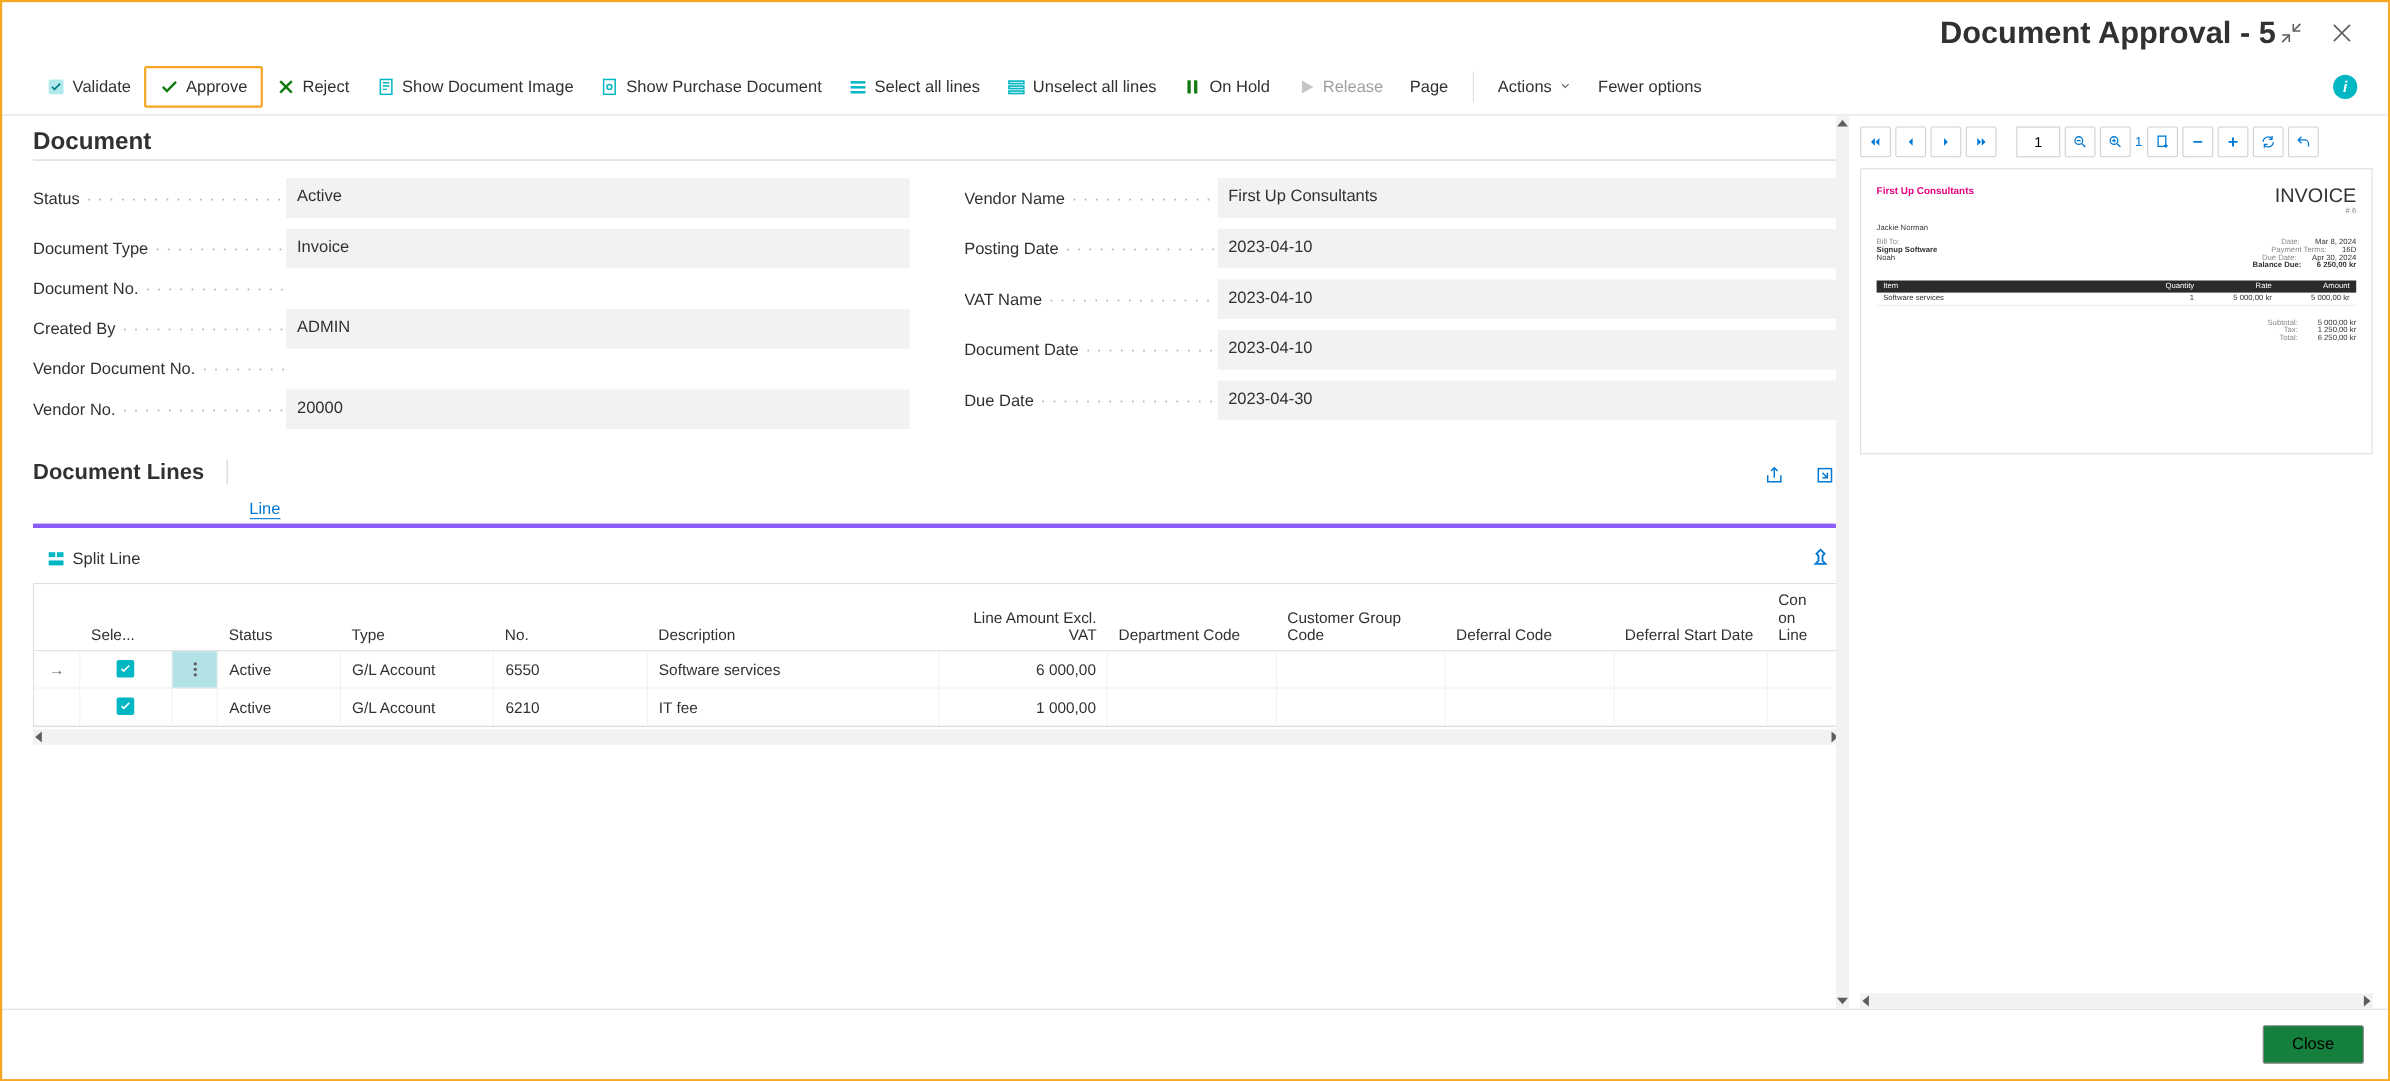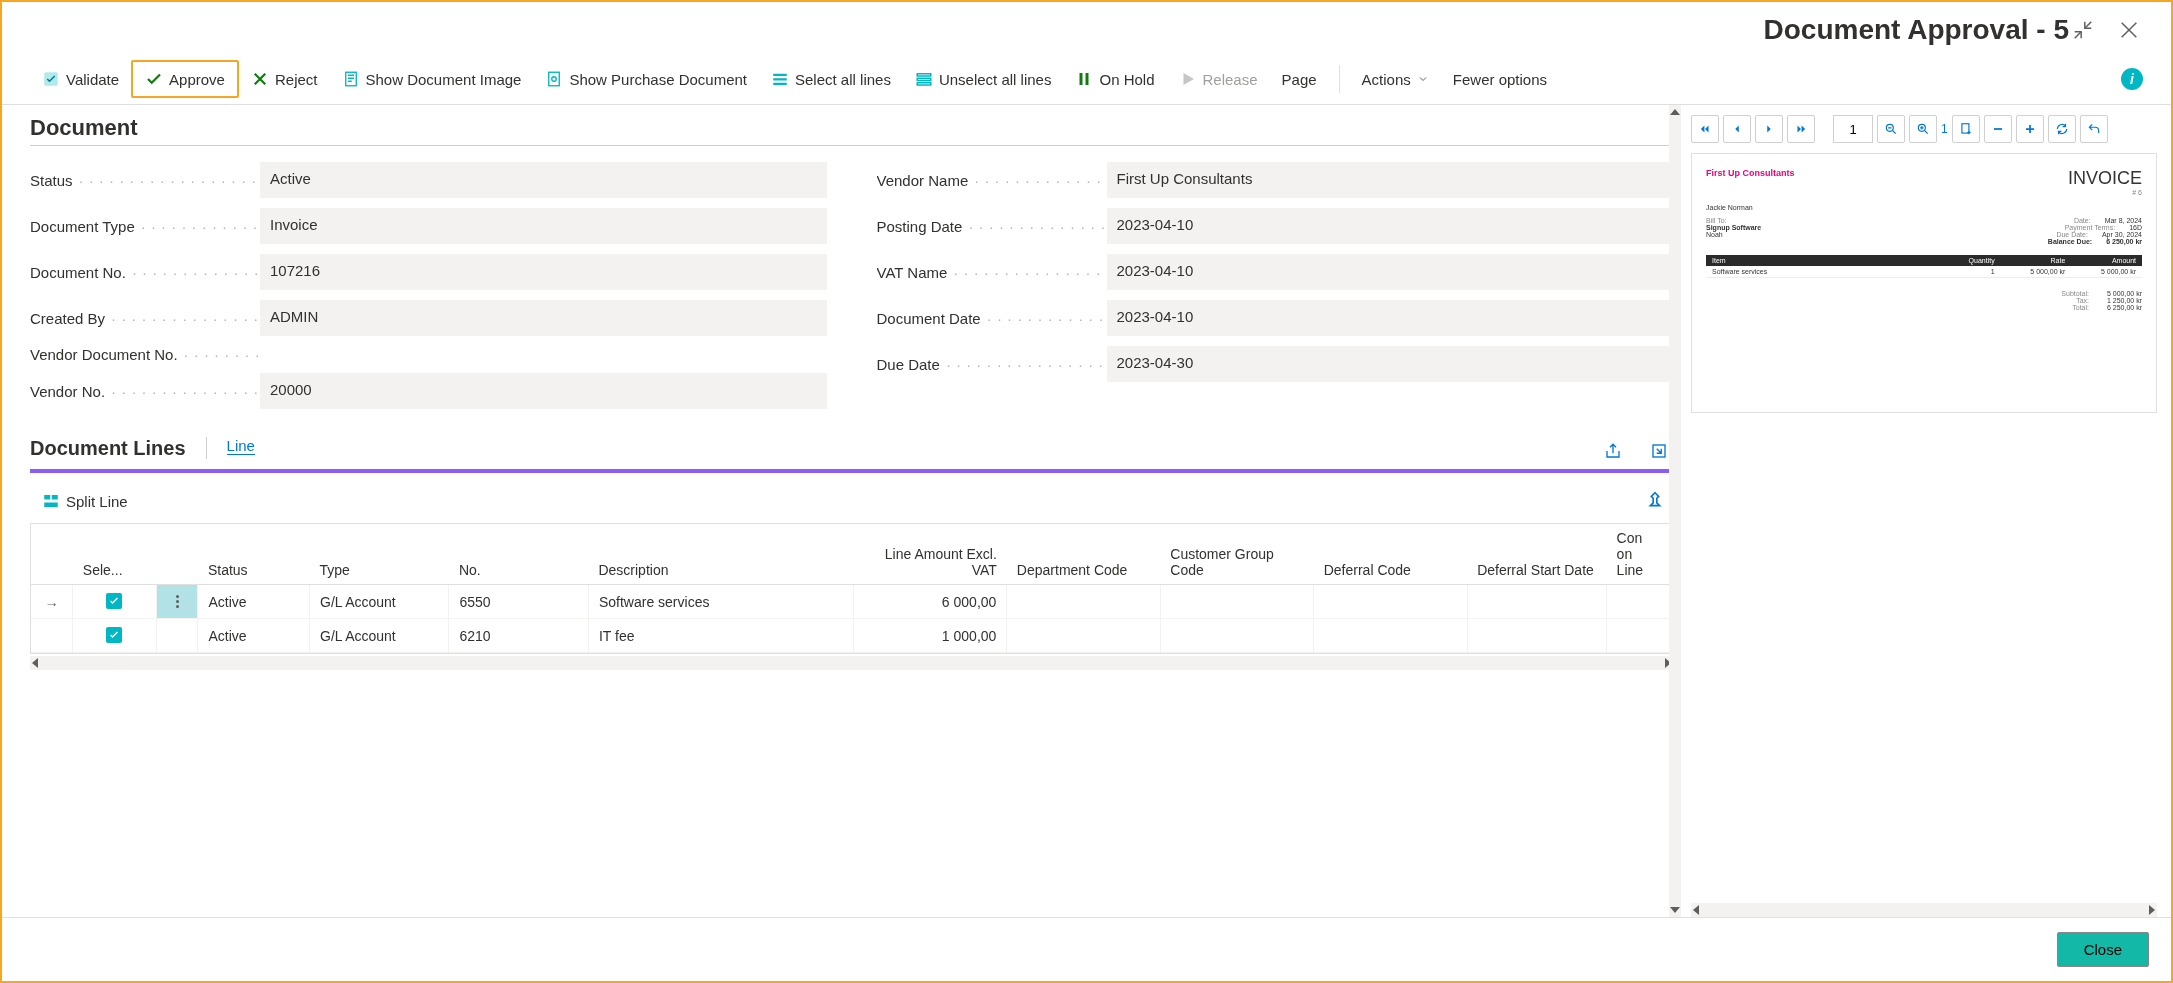--- a/index.html
+++ b/index.html
@@ -22,21 +22,21 @@
 .section-heading { font-size: 22px; font-weight: 600; border-bottom: 1px solid #cfcfcf; padding-bottom: 4px; margin-bottom: 16px; }
 .fields-grid { display: flex; gap: 50px; margin-bottom: 28px; }
 .fields-col { flex: 1; display: flex; flex-direction: column; gap: 10px; }
 .field-row { display: flex; align-items: center; }
 .field-label { width: 230px; font-size: 15px; color: #323130; position: relative; overflow: hidden; white-space: nowrap; }
 .field-label::after { content: "· · · · · · · · · · · · · · · · · · · · · · · · · · · · · · · · · · · · · · · · · ·"; color:#b5b3b1;letter-spacing: 0.5px; position:absolute; padding-left:6px;}
 .field-value { flex: 1; background: #f3f2f1; padding: 8px 10px; font-size: 15px; color: #323130; min-height: 36px; }
 .lines-header { display: flex; align-items: flex-start; border-bottom: 4px solid #8b5cf6; padding-bottom: 4px; margin-bottom: 6px; }
 .lines-title { font-size: 20px; font-weight: 600; }
 .lines-sep { width:1px; height:22px; background:#cfcfcf; margin:0 20px;}
-.lines-link { color: #0078d4; font-size: 15px; border-bottom:1px solid #0078d4; cursor:pointer;}
+.lines-link { color: #0078d4; font-size: 15px; border-bottom:1px solid #0078d4; cursor:pointer;margin-top:36px;}
 .lines-actions { margin-left: auto; display: flex; gap: 18px; }
 .lines-actions svg {width:18px;height:18px;color:#0078d4;}
 .lines-toolbar { display:flex; align-items:center; padding: 8px 4px; }
 .lines-toolbar .tool-item { padding: 4px 8px;}
 .pin-right { margin-left:auto; }
 .table-wrap { border:1px solid #e1dfdd; }
 table { border-collapse: collapse; width: 100%; font-size: 14px; }
 th { text-align: left; font-weight: 400; padding: 6px 10px; border-bottom: 1px solid #e1dfdd; vertical-align: bottom; height:48px; color:#323130;}
 th.right, td.right { text-align: right; }
 td { padding: 6px 10px; border-bottom: 1px solid #f3f2f1; height: 34px; border-right:1px solid #f3f2f1;}
@@ -67,21 +67,21 @@
 .pv-doc .bal{font-weight:bold;}
 .pv-doc .tbl{margin-top:10px;}
 .pv-doc .tbl-hdr{background:#2b2b2b;color:#fff;display:flex;padding:2px 6px;font-size:7px;}
 .pv-doc .tbl-hdr .c1{flex:3;}.pv-doc .tbl-hdr .c2,.pv-doc .tbl-hdr .c3,.pv-doc .tbl-hdr .c4{flex:1;text-align:right;}
 .pv-doc .tbl-row{display:flex;padding:2px 6px;font-size:7px;border-bottom:1px solid #eee;}
 .pv-doc .tbl-row .c1{flex:3;}.pv-doc .tbl-row .c2,.pv-doc .tbl-row .c3,.pv-doc .tbl-row .c4{flex:1;text-align:right;}
 .pv-doc .totals{margin-top:12px;font-size:7px;}
 .pv-doc .totals div{display:flex;justify-content:flex-end;gap:18px;}
 .pv-doc .totals .lbl{color:#888;width:50px;text-align:right;}
 .footer { display:flex; justify-content:flex-end; padding: 14px 22px; border-top:1px solid #e1dfdd;}
-.close-btn { border:1px solid #8a8886; background:#14b8a6; padding:8px 26px; font-size:15px; cursor:pointer; border-radius:2px;}
+.close-btn { border:1px solid #8a8886; background:#15803d; padding:8px 26px; font-size:15px; cursor:pointer; border-radius:2px;}
 .hscroll{height:14px;background:#f3f2f1;display:flex;align-items:center;justify-content:space-between;padding:0 2px;margin-top:2px;}
 .hscroll .tri-l{width:0;height:0;border-top:5px solid transparent;border-bottom:5px solid transparent;border-right:6px solid #605e5c;}
 .hscroll .tri-r{width:0;height:0;border-top:5px solid transparent;border-bottom:5px solid transparent;border-left:6px solid #605e5c;}
 .chev{display:inline-block;}
 </style>
 </head>
 <body>
 
 <div class="window">
 
@@ -208,21 +208,20 @@
           <div class="field-row">
               <div class="field-label">Status</div>
               <div class="field-value">Active</div>
             </div>
           <div class="field-row">
               <div class="field-label">Document Type</div>
               <div class="field-value">Invoice</div>
             </div>
           <div class="field-row">
               <div class="field-label">Document No.</div>
-              <div class="field-value">107216</div>
             </div>
           <div class="field-row">
               <div class="field-label">Created By</div>
               <div class="field-value">ADMIN</div>
             </div>
           <div class="field-row">
               <div class="field-label">Vendor Document No.</div>
             </div>
           <div class="field-row">
               <div class="field-label">Vendor No.</div>

